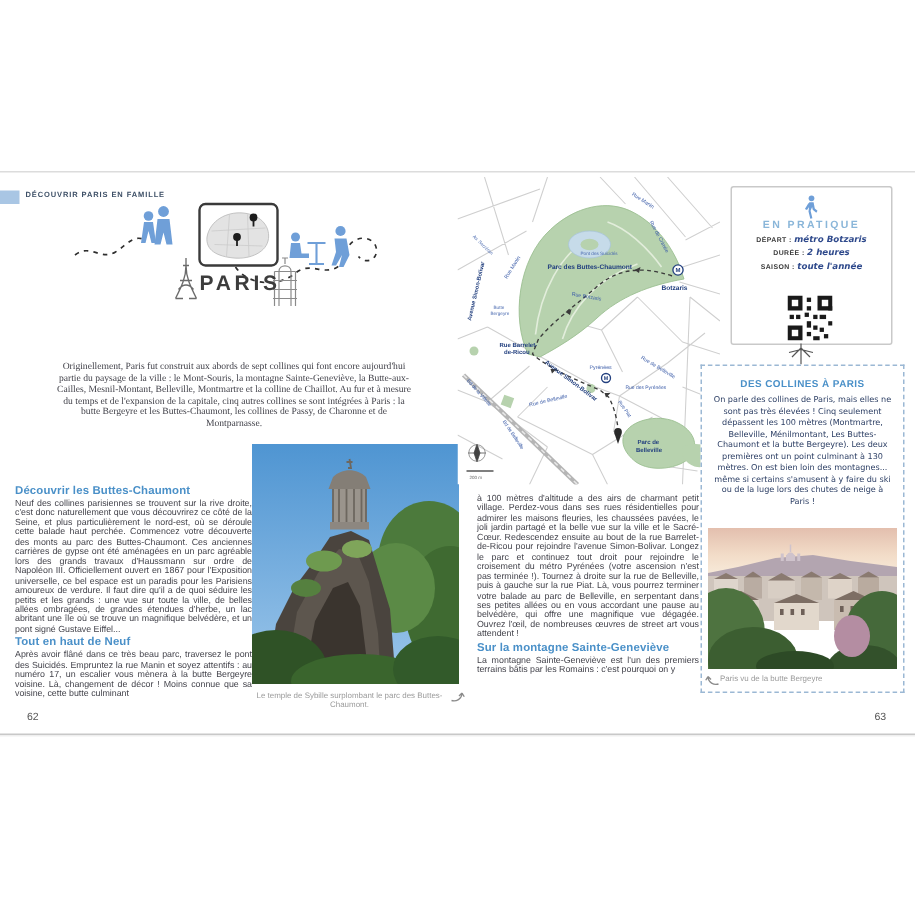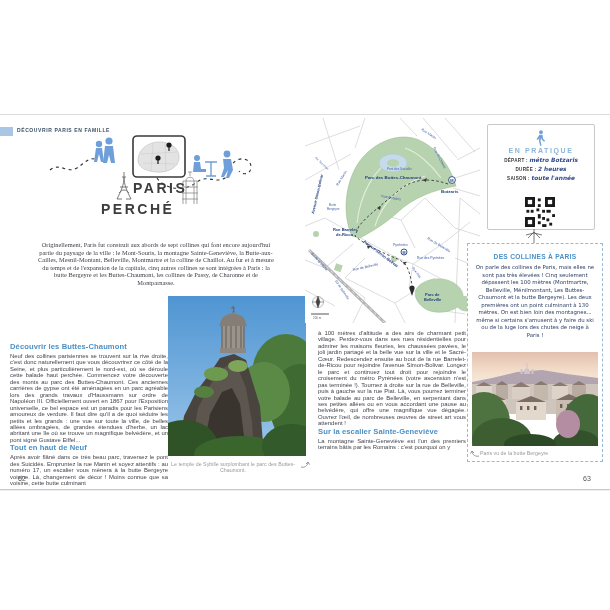--- a/index.html
+++ b/index.html
@@ -18,21 +18,21 @@
               font-size:14px;font-family:"Liberation Sans",sans-serif;}
   .t1{left:133px;top:180px;}
   .t2{left:101px;top:201px;}
 
   
   .intro{position:absolute;left:38px;top:241px;width:236px;text-align:center;
          font-family:"Liberation Serif",serif;font-size:6.4px;line-height:7.5px;color:#42424a;}
 
   
   .col{position:absolute;text-align:justify;font-size:5.9px;line-height:6.45px;color:#44444c;}
-  .col-left{left:10px;top:342px;width:158px;}
+  .col-left{left:10px;top:322px;width:158px;}
   .col-right{left:318px;top:330px;width:148px;}
   h3.sec{font-size:7.6px;line-height:9px;color:#4a90c8;margin:0 0 2px 0;font-weight:bold;
          text-align:left;letter-spacing:.1px;}
   .sec2{margin-top:5px;}
   .pagenum{position:absolute;font-size:7px;color:#555;}
 
   
   .photo{position:absolute;overflow:hidden;}
   .caption{position:absolute;font-size:5.3px;line-height:6.2px;color:#9a9a9a;text-align:center;}
 
@@ -108,21 +108,20 @@
 
   <svg class="abs" style="left:115px;top:171px;" width="18" height="32" viewBox="0 0 18 32">
     <path d="M9,1 L9,6 M7,6 L11,6 M9,6 C9,14 6,20 2,28 M9,6 C9,14 12,20 16,28 M4,22 C7,18 11,18 14,22 M5,16 L13,16 M2,28 L7,28 M11,28 L16,28" fill="none" stroke="#6b6b6b" stroke-width="0.9"></path>
   </svg>
 
   <svg class="abs" style="left:180px;top:167px;" width="20" height="38" viewBox="0 0 20 38">
     <path d="M3,37 L3,14 M17,37 L17,14 M3,14 L17,14 M6,14 C6,9 14,9 14,14 M10,9 L10,5 M8,5 L12,5 M2,20 L18,20 M2,26 L18,26 M2,32 L18,32 M6,14 L6,37 M14,14 L14,37" fill="none" stroke="#8a8a8a" stroke-width="0.8"></path>
   </svg>
 
   <div class="title-word t1">PARIS</div>
-  <div class="title-word t2">PERCHÉ</div>
 
   <div class="intro">Originellement, Paris fut construit aux abords de sept collines qui font encore aujourd'hui partie du paysage de la ville : le Mont-Souris, la montagne Sainte-Geneviève, la Butte-aux-Cailles, Mesnil-Montant, Belleville, Montmartre et la colline de Chaillot. Au fur et à mesure du temps et de l'expansion de la capitale, cinq autres collines se sont intégrées à Paris : la butte Bergeyre et les Buttes-Chaumont, les collines de Passy, de Charonne et de Montparnasse.</div>
 
   <div class="col col-left">
     <h3 class="sec">Découvrir les Buttes-Chaumont</h3>
     <div>Neuf des collines parisiennes se trouvent sur la rive droite, c'est donc naturellement que vous découvrirez ce côté de la Seine, et plus particulièrement le nord-est, où se déroule cette balade haut perchée. Commencez votre découverte des monts au parc des Buttes-Chaumont. Ces anciennes carrières de gypse ont été aménagées en un parc agréable lors des grands travaux d'Haussmann sur ordre de Napoléon III. Officiellement ouvert en 1867 pour l'Exposition universelle, ce bel espace est un paradis pour les Parisiens amoureux de verdure. Il faut dire qu'il a de quoi séduire les petits et les grands : une vue sur toute la ville, de belles allées ombragées, de grandes étendues d'herbe, un lac abritant une île où se trouve un magnifique belvédère, et un pont signé Gustave Eiffel...</div>
     <h3 class="sec sec2">Tout en haut de Neuf</h3>
     <div>Après avoir flâné dans ce très beau parc, traversez le pont des Suicidés. Empruntez la rue Manin et soyez attentifs : au numéro 17, un escalier vous mènera à la butte Bergeyre voisine. Là, changement de décor ! Moins connue que sa voisine, cette butte culminant</div>
   </div>
   <div class="pagenum" style="left:18px;top:475px;">62</div>
@@ -352,18 +351,18 @@
     <ellipse cx="96" cy="72" rx="12" ry="14" fill="#b48da2"></ellipse>
     <ellipse cx="58" cy="92" rx="26" ry="10" fill="#2d4a26"></ellipse>
   </svg>
   <div class="caption" style="left:480px;top:450px;width:110px;text-align:left;">Paris vu de la butte Bergeyre</div>
   <svg class="abs" style="left:470px;top:449px;" width="10" height="9" viewBox="0 0 10 9">
     <path d="M9,7 C6,8 2,6 2,2 M2,2 L4,4 M2,2 L0.5,4.5" fill="none" stroke="#8a8a8a" stroke-width="0.9"></path>
   </svg>
 
   <div class="col col-right">
     <div>à 100 mètres d'altitude a des airs de charmant petit village. Perdez-vous dans ses rues résidentielles pour admirer les maisons fleuries, les chaussées pavées, le joli jardin partagé et la belle vue sur la ville et le Sacré-Cœur. Redescendez ensuite au bout de la rue Barrelet-de-Ricou pour rejoindre l'avenue Simon-Bolivar. Longez le parc et continuez tout droit pour rejoindre le croisement du métro Pyrénées (votre ascension n'est pas terminée !). Tournez à droite sur la rue de Belleville, puis à gauche sur la rue Piat. Là, vous pourrez terminer votre balade au parc de Belleville, en serpentant dans ses petites allées ou en vous accordant une pause au belvédère, qui offre une magnifique vue dégagée. Ouvrez l'œil, de nombreuses œuvres de street art vous attendent !</div>
-    <h3 class="sec sec2">Sur la escalier Sainte-Geneviève</h3>
+    <h3 class="sec sec2">Sur la montagne Sainte-Geneviève</h3>
     <div>La montagne Sainte-Geneviève est l'un des premiers terrains bâtis par les Romains : c'est pourquoi on y</div>
   </div>
   <div class="pagenum" style="left:583px;top:475px;">63</div>
 
 </div>
 
 </body></html>

